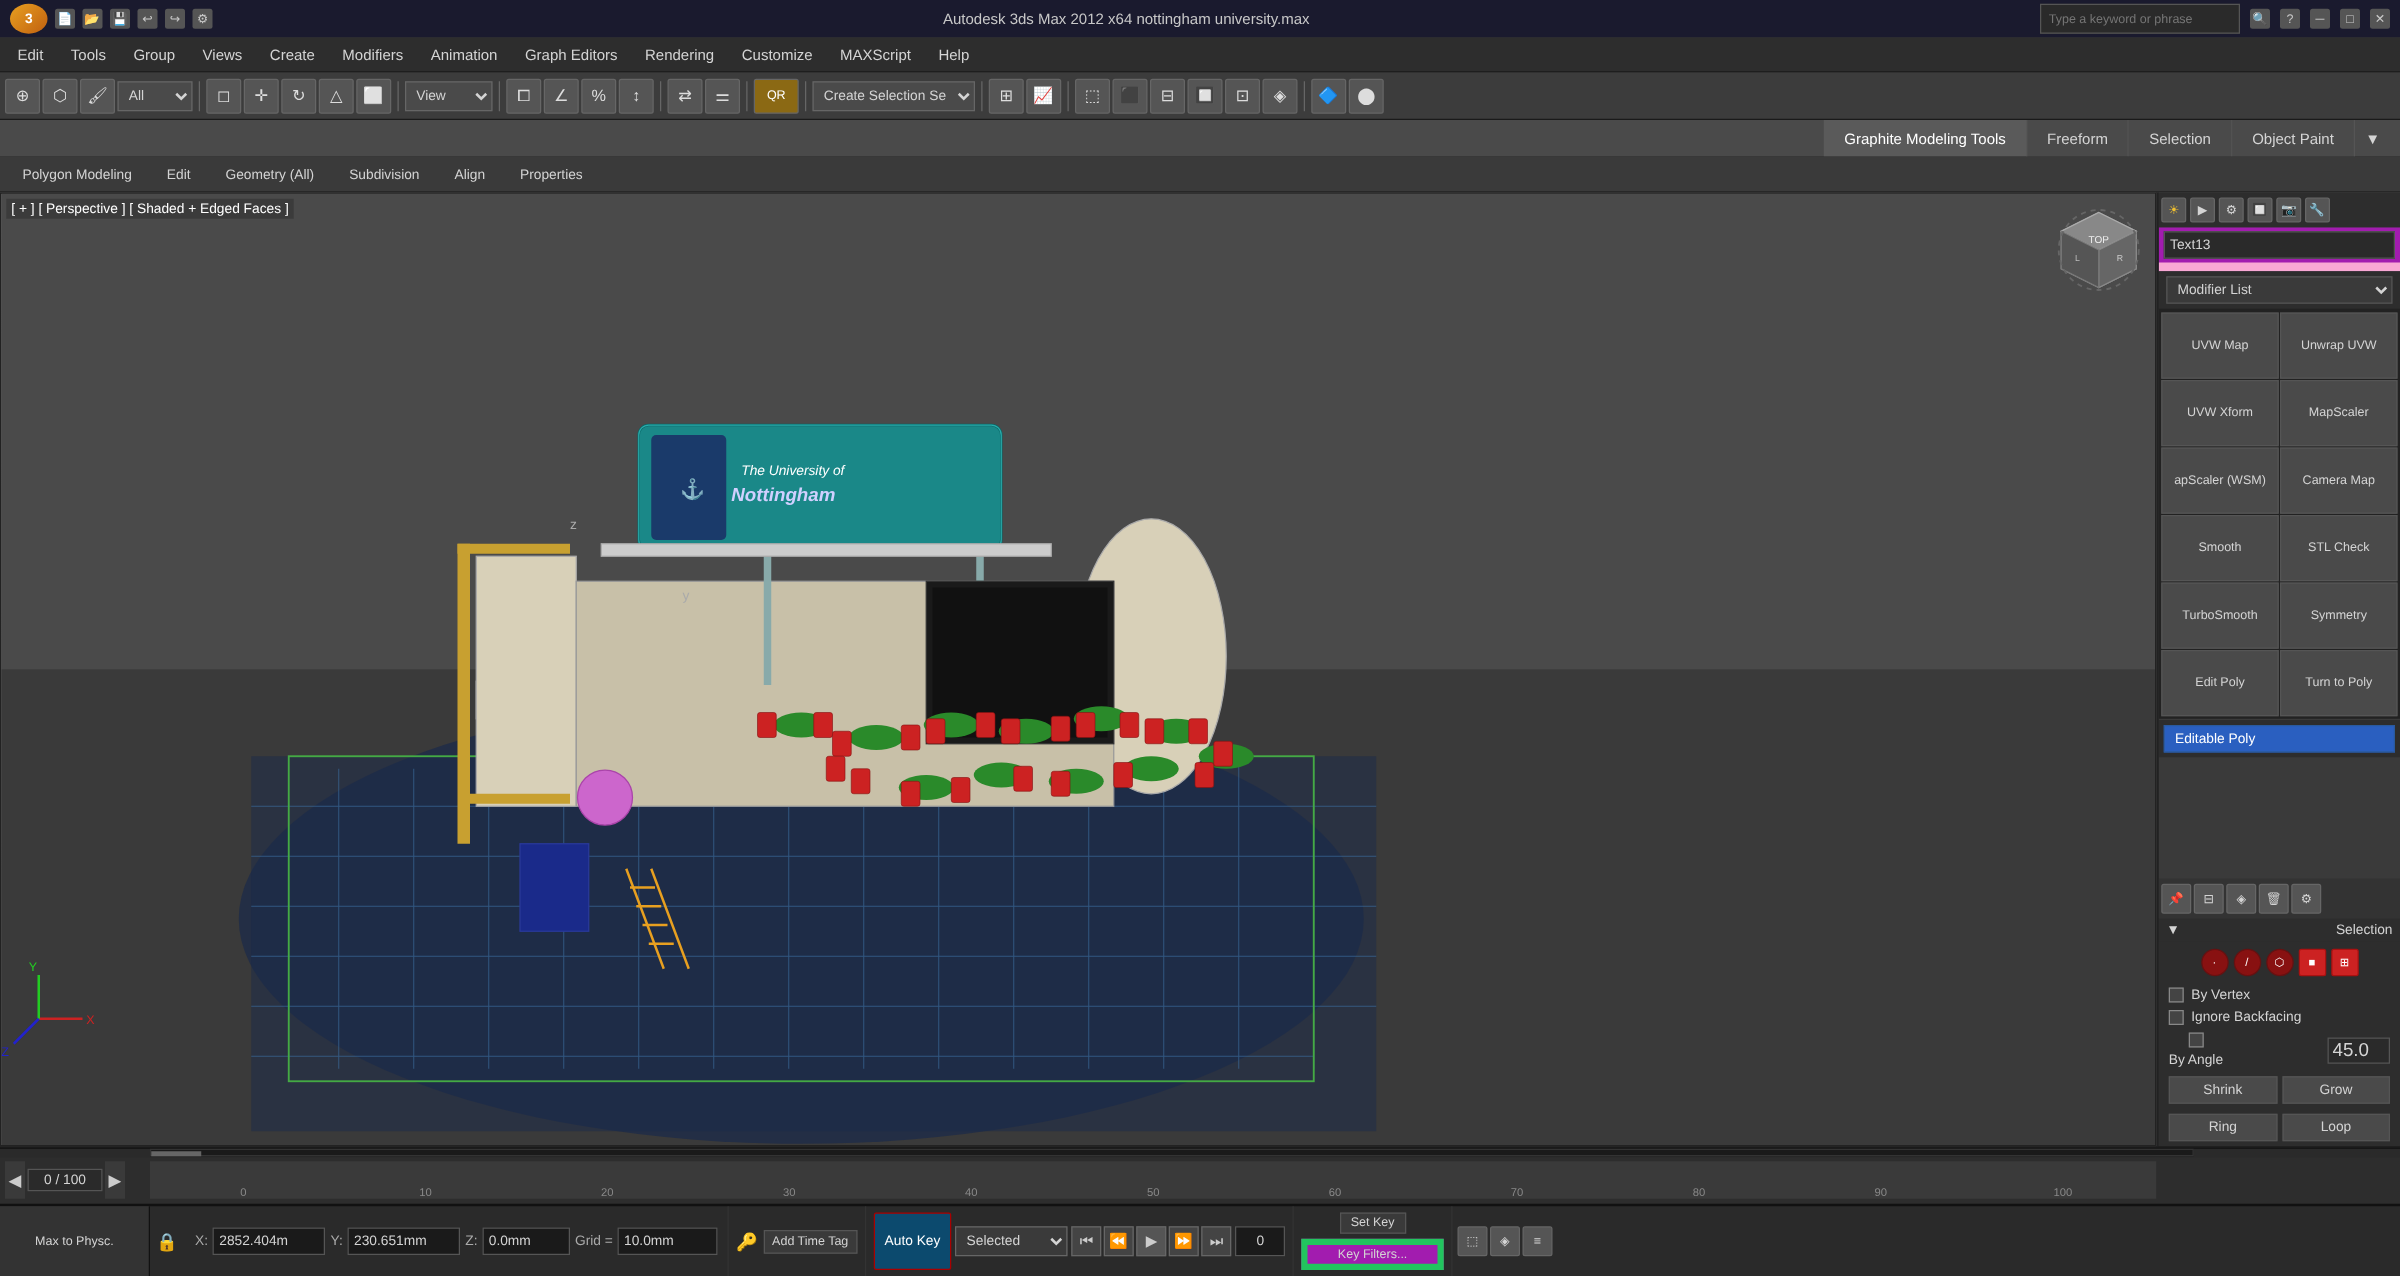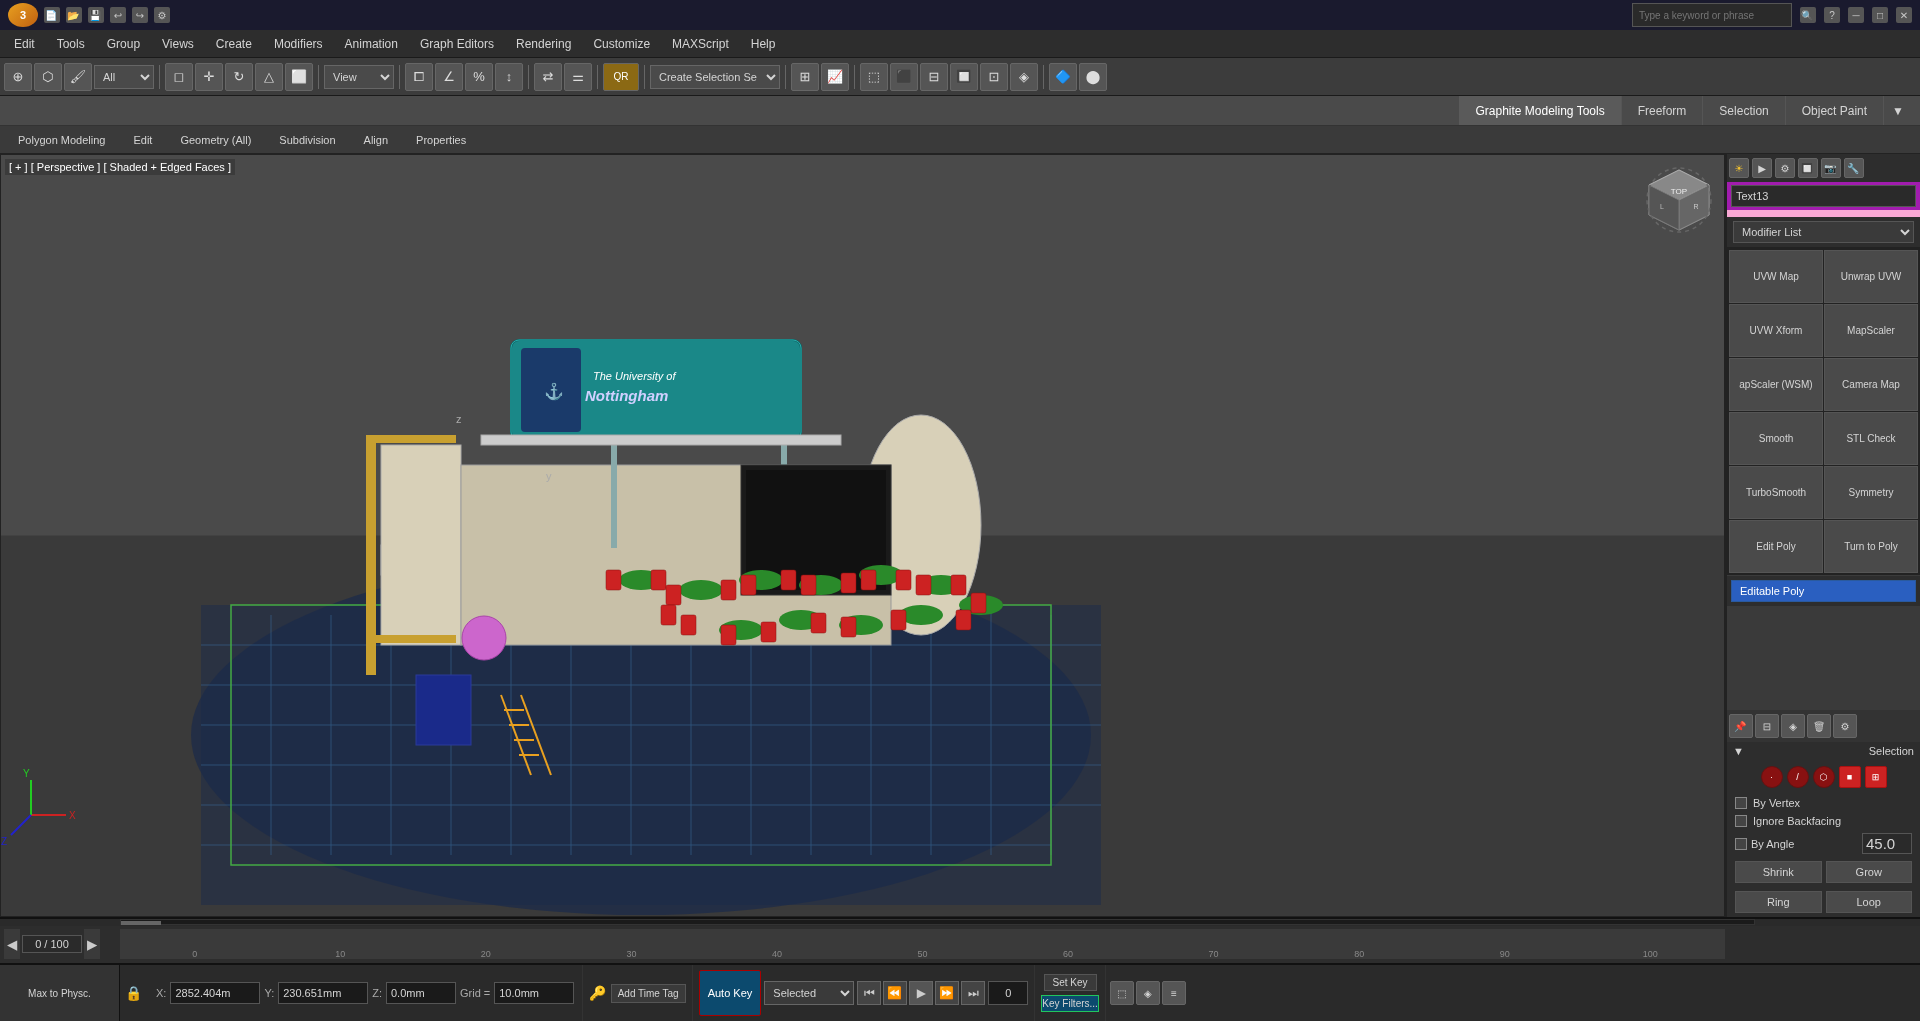--- a/index.html
+++ b/index.html
@@ -123,20 +123,21 @@
 <div id="title-bar">
   <div class="title-left">
     <div class="title-logo">3</div>
     <div class="tb-icon">📄</div>
     <div class="tb-icon">📂</div>
     <div class="tb-icon">💾</div>
     <div class="tb-icon">↩</div>
     <div class="tb-icon">↪</div>
     <div class="tb-icon">⚙</div>
   </div>
+  <div class="title-center">Autodesk 3ds Max 2012 x64     nottingham university.max</div>
   <div class="title-right">
     <input class="search-box" placeholder="Type a keyword or phrase" style="">
     <div class="tb-icon">🔍</div>
     <div class="tb-icon">?</div>
     <div class="tb-icon">─</div>
     <div class="tb-icon">□</div>
     <div class="tb-icon">✕</div>
   </div>
 </div>
 
@@ -448,21 +449,21 @@
       <div class="checkbox-row">
         <div class="cb"></div>
         <span>By Vertex</span>
       </div>
       <div class="checkbox-row">
         <div class="cb"></div>
         <span>Ignore Backfacing</span>
       </div>
 
       <div class="angle-row">
-        <div style="display:flex;align-items:center;gap:4px;">
+        <div style="display:flex;align-items:center;gap:4px;flex-direction:column;">
           <div class="cb"></div>
           <span>By Angle</span>
         </div>
         <input class="angle-input" value="45.0" style="">
       </div>
 
       <div class="shrink-grow-row">
         <div class="sg-btn">Shrink</div>
         <div class="sg-btn">Grow</div>
       </div>
@@ -545,21 +546,21 @@
       <div class="playback-btn">⏪</div>
       <div class="playback-btn" style="background:#555;">▶</div>
       <div class="playback-btn">⏩</div>
       <div class="playback-btn">⏭</div>
     </div>
     <input class="time-input" value="0" style="width: 40px; background: rgb(26, 26, 26); border: 1px solid rgb(85, 85, 85); color: rgb(212, 212, 212); height: 24px; font-size: 11px; text-align: center;">
   </div>
 
   <div style="display:flex;flex-direction:column;align-items:center;justify-content:center;padding:0 6px;border-left:1px solid #333;gap:4px;">
     <button style="background:#3a3a3a;border:1px solid #555;color:#d4d4d4;font-size:10px;padding:2px 8px;cursor:pointer;">Set Key</button>
-    <button style="background:#0c4a6e;border:1px solid #22c55e;color:#d4d4d4;font-size:10px;padding:2px 0;cursor:pointer;">Key Filters...</button>
+    <button style="background:#a21caf;border:5px solid #22c55e;color:#d4d4d4;font-size:10px;padding:2px 24px;cursor:pointer;">Key Filters...</button>
   </div>
 
   <div style="display:flex;align-items:center;gap:2px;padding:0 4px;border-left:1px solid #333;">
     <div class="pi-btn">⬚</div>
     <div class="pi-btn">◈</div>
     <div class="pi-btn">≡</div>
   </div>
 </div>
 
 </body></html>

